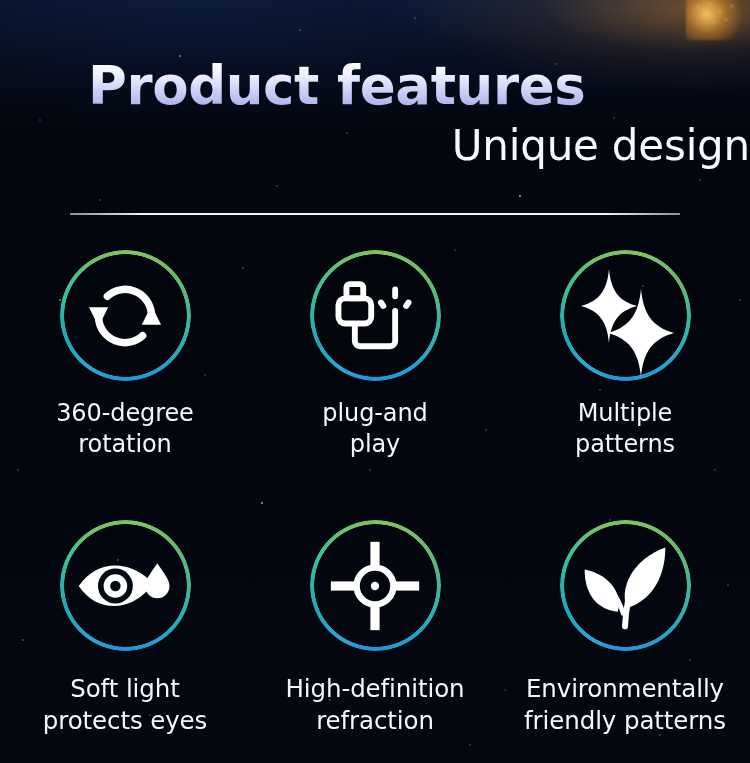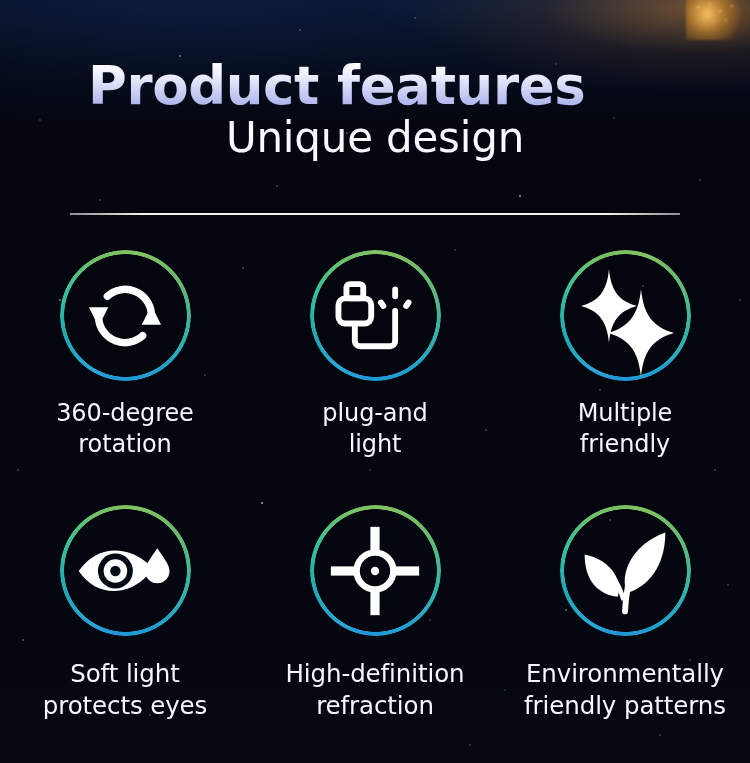--- a/index.html
+++ b/index.html
@@ -90,39 +90,39 @@
   .title{
     position:absolute; left:88px; top:58px;
     font-size:53px; font-weight:700; line-height:1.05;
     letter-spacing:-0.4px;
     background:linear-gradient(180deg,#ffffff 6%, #f0f2ff 28%, #c9cdf4 62%, #a9b0ea 88%, #9aa4e4 100%);
     -webkit-background-clip:text; background-clip:text;
     -webkit-text-fill-color:transparent; color:transparent;
     white-space:nowrap;
   }
   .subtitle{
-    position:absolute; left:0; top:113px; width:750px;
-    text-align:center;
+    position:absolute; left:0; top:121px; width:750px;
+    text-align:right;
     font-size:42px; font-weight:400; color:#f7f9ff;
     letter-spacing:-0.2px;
     white-space:nowrap;
   }
   .divider{
     position:absolute; left:70px; top:213px;
     width:610px; height:2px;
     background:linear-gradient(90deg, rgba(255,255,255,.55) 0%, rgba(255,255,255,.95) 12%, rgba(255,255,255,.95) 88%, rgba(255,255,255,.55) 100%);
   }
 
   
   .grid{
     position:absolute; left:0; top:250px; width:750px;
     display:grid;
     grid-template-columns:repeat(3, 1fr);
     grid-template-rows:215px 215px;
-    row-gap:40px;
+    row-gap:55px;
   }
   .cell{
     display:flex; flex-direction:column;
     align-items:center; justify-content:flex-start;
   }
   .ring{
     width:131px; height:131px; border-radius:50%;
     position:relative; flex:none;
     background:conic-gradient(from 210deg, #2aa6d8 0deg, #1fa8b6 38deg, #2fbfa0 78deg, #6fc06a 120deg, #84c261 160deg, #6ab96f 205deg, #33b4a8 255deg, #1f9fd0 300deg, #2196d6 340deg, #2aa6d8 360deg);
     -webkit-mask:radial-gradient(circle, transparent 0 61px, #000 61.6px 65.5px, transparent 66px);
@@ -189,35 +189,35 @@
 
             <path d="M26 62 V80 a6 6 0 0 0 6 6 H68 a6 6 0 0 0 6 -6 V44" stroke="#fff" stroke-width="7" stroke-linecap="round" stroke-linejoin="round"></path>
 
             <rect x="70.5" y="15" width="7" height="15" rx="3.5" fill="#fff"></rect>
             <rect x="55" y="30" width="7" height="12" rx="3.5" fill="#fff" transform="rotate(-35 58.5 36)"></rect>
             <rect x="85" y="30" width="7" height="12" rx="3.5" fill="#fff" transform="rotate(35 88.5 36)"></rect>
           </svg>
         </div>
       </div>
       <div class="caption">plug-and
-light</div>
+play</div>
     </div>
 
     <div class="cell r1">
       <div class="ring-wrap">
         <div class="ring"></div>
         <div class="glyph">
           <svg width="100" height="112" viewBox="0 0 100 112" fill="none" style="margin-top:14px">
             <path d="M34 2 C36 24 44 34 62 39 C44 44 36 54 34 76 C32 54 24 44 6 39 C24 34 32 24 34 2 Z" fill="#fff"></path>
             <path d="M66 22 C68.5 48 78 60 99 66 C78 72 68.5 84 66 110 C63.5 84 54 72 33 66 C54 60 63.5 48 66 22 Z" fill="#fff"></path>
           </svg>
         </div>
       </div>
       <div class="caption">Multiple
-friendly</div>
+patterns</div>
     </div>
 
     <div class="cell r2">
       <div class="ring-wrap">
         <div class="ring"></div>
         <div class="glyph">
           <svg width="96" height="70" viewBox="0 0 110 76" fill="none">
 
             <path d="M2 38 C22 8 58 8 82 30 C84 32 84 34 82 36 C80 38 80 40 82 42 C58 68 22 68 2 38 Z" fill="#fff"></path>
 

